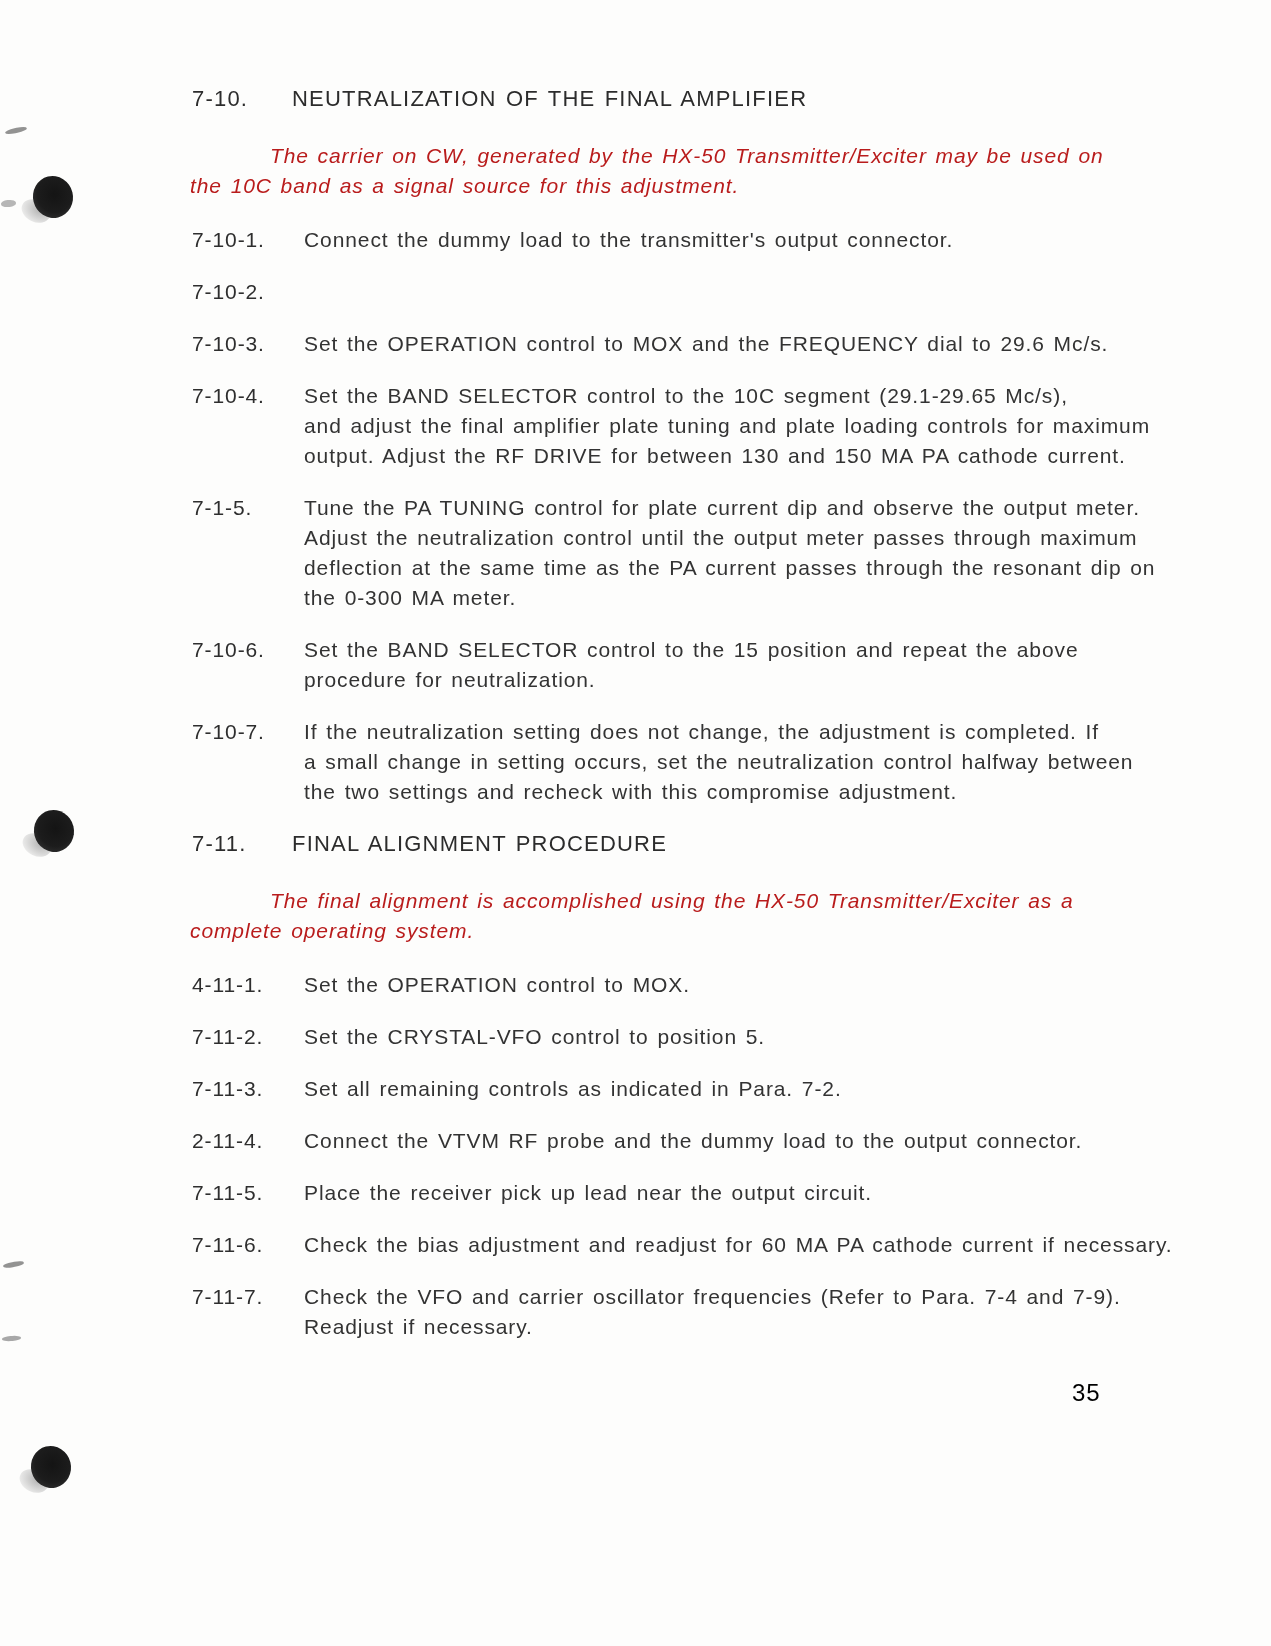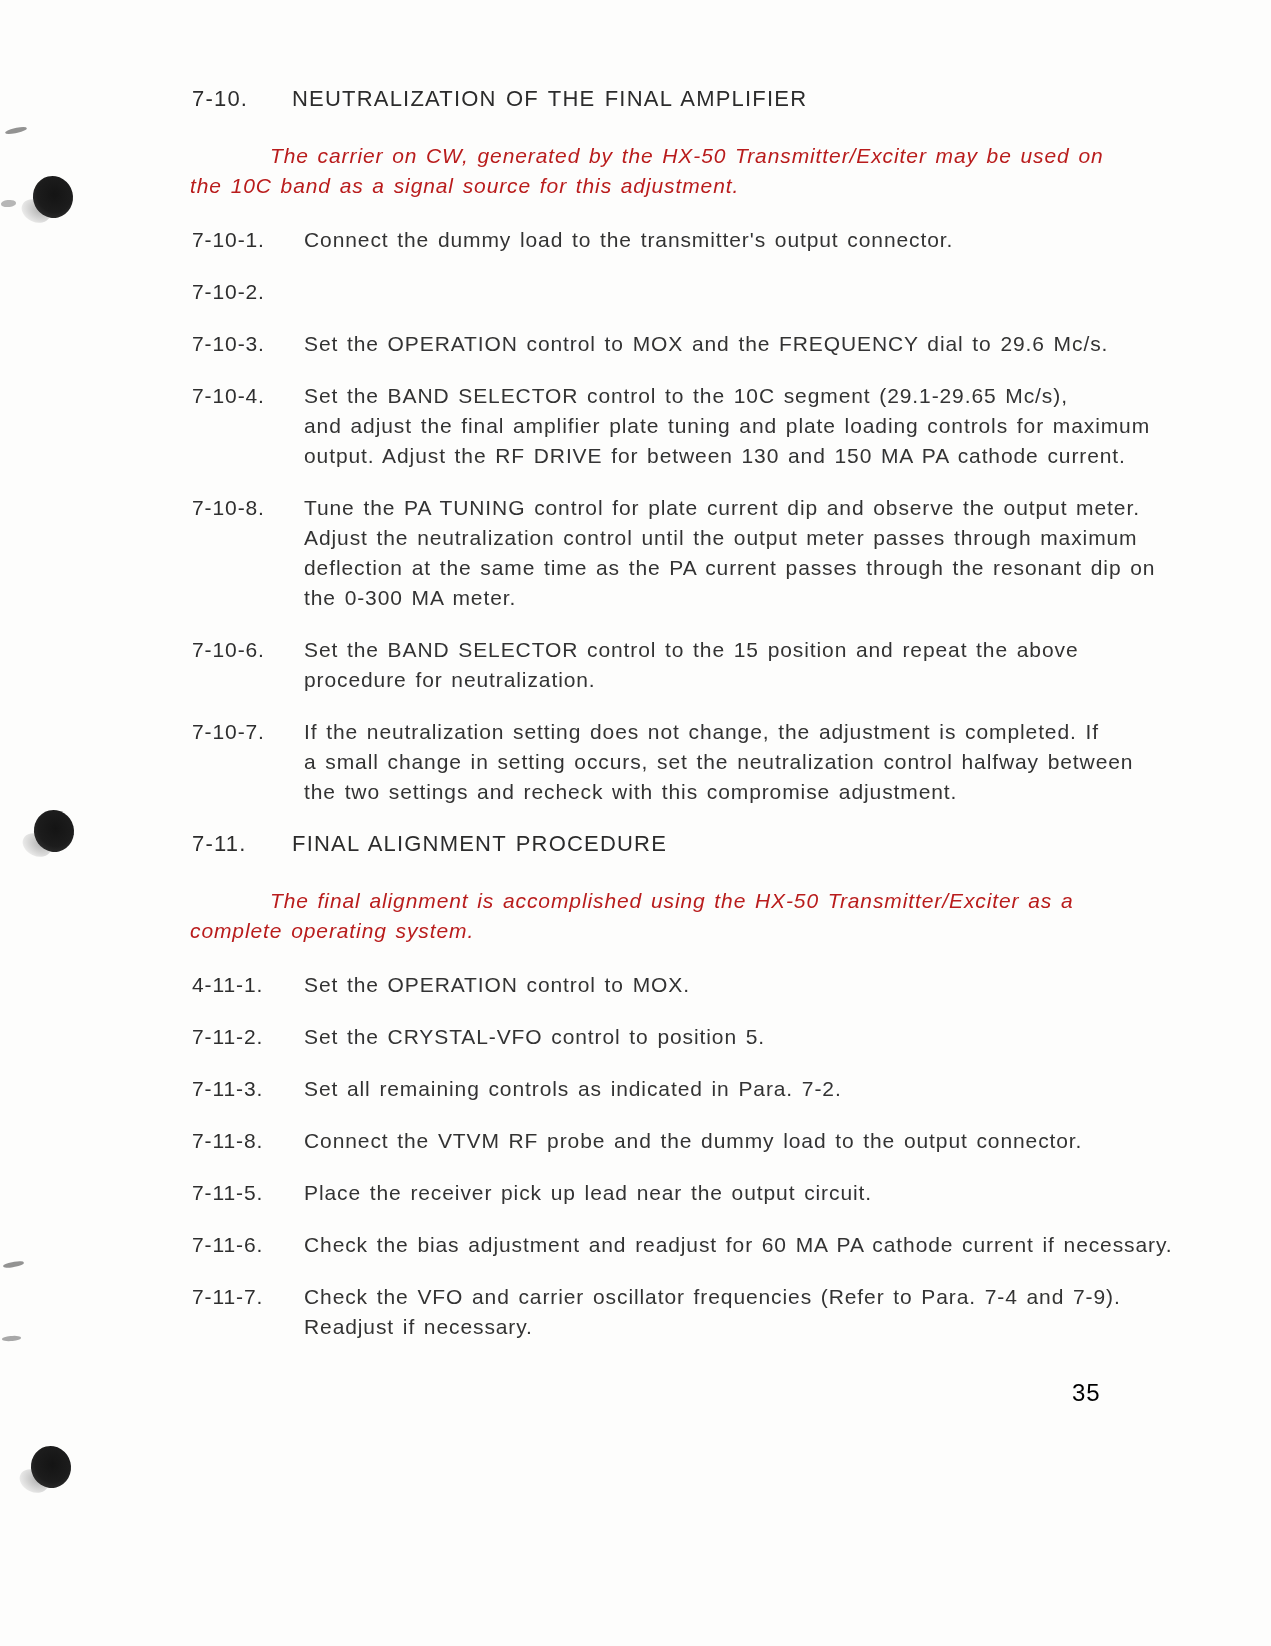--- a/index.html
+++ b/index.html
@@ -153,21 +153,21 @@
       <span class="i-num">7-10-3.</span>
       <span class="i-text">Set the OPERATION control to MOX and the FREQUENCY dial to 29.6 Mc/s.</span>
     </div>
     <div class="item">
       <span class="i-num">7-10-4.</span>
       <span class="i-text">Set the BAND SELECTOR control to the 10C segment (29.1-29.65 Mc/s),
 and adjust the final amplifier plate tuning and plate loading controls for maximum
 output.  Adjust the RF DRIVE for between 130 and 150 MA  PA cathode current.</span>
     </div>
     <div class="item">
-      <span class="i-num">7-10-8.</span>
+      <span class="i-num">7-1-5.</span>
       <span class="i-text">Tune the PA TUNING control for plate current dip and observe the output meter.
 Adjust the neutralization control until the output meter passes through maximum
 deflection at the same time as the PA current passes through the resonant dip on
 the 0-300 MA meter.</span>
     </div>
     <div class="item">
       <span class="i-num">7-10-6.</span>
       <span class="i-text">Set the BAND SELECTOR control to the 15 position and repeat the above
 procedure for neutralization.</span>
     </div>
@@ -192,21 +192,21 @@
     </div>
     <div class="item">
       <span class="i-num">7-11-2.</span>
       <span class="i-text">Set the CRYSTAL-VFO control to position 5.</span>
     </div>
     <div class="item">
       <span class="i-num">7-11-3.</span>
       <span class="i-text">Set all remaining controls as indicated in Para. 7-2.</span>
     </div>
     <div class="item">
-      <span class="i-num">7-11-8.</span>
+      <span class="i-num">2-11-4.</span>
       <span class="i-text">Connect the VTVM RF probe and the dummy load to the output connector.</span>
     </div>
     <div class="item">
       <span class="i-num">7-11-5.</span>
       <span class="i-text">Place the receiver pick up lead near the output circuit.</span>
     </div>
     <div class="item">
       <span class="i-num">7-11-6.</span>
       <span class="i-text">Check the bias adjustment and readjust for 60 MA PA cathode current if necessary.</span>
     </div>

